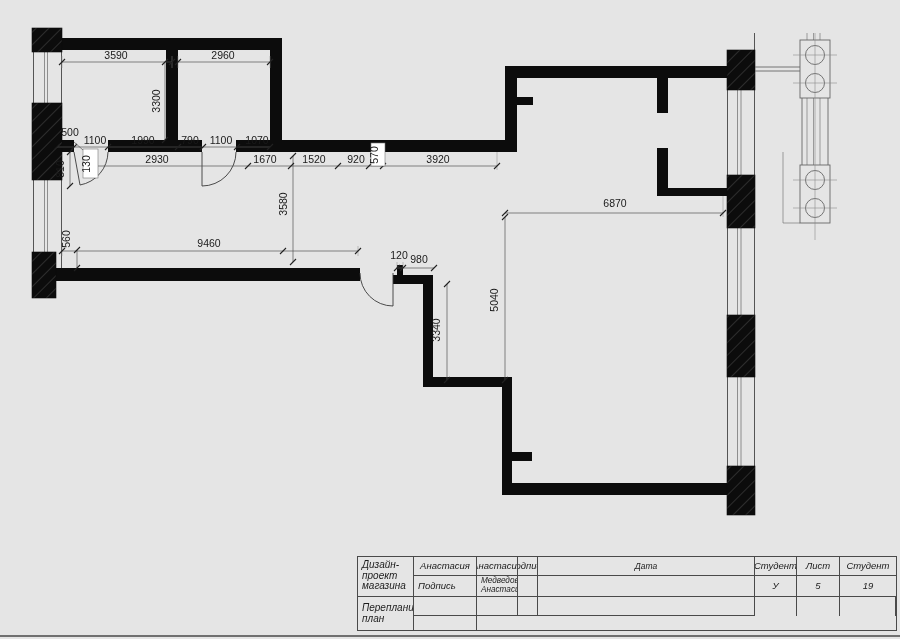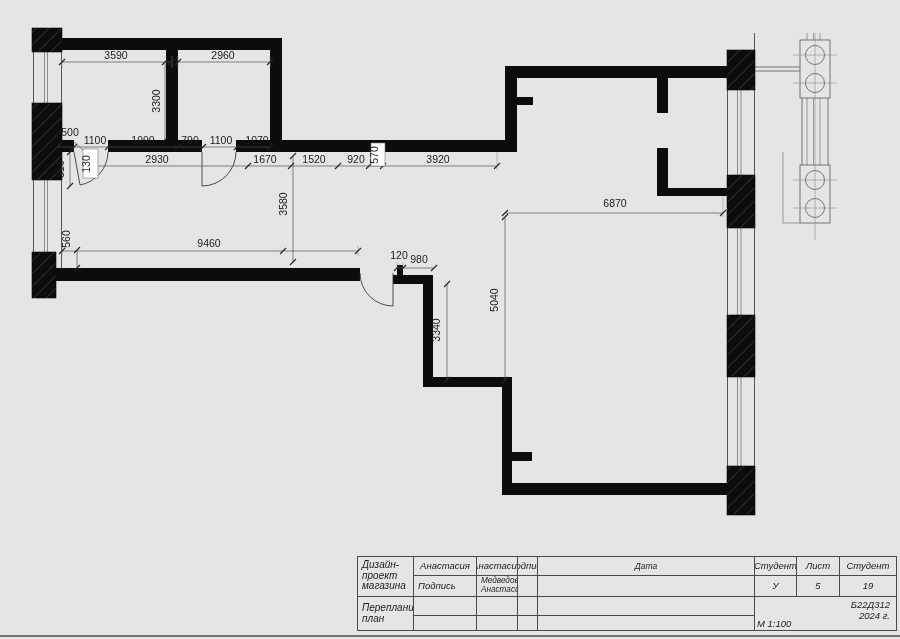--- a/index.html
+++ b/index.html
@@ -260,25 +260,20 @@
   <div class="cell"></div>
   <div class="cell">У</div>
   <div class="cell">5</div>
   <div class="cell last">19</div>
 
   <div class="cell"></div>
   <div class="cell"></div>
   <div class="cell"></div>
   <div class="cell"></div>
   <div class="cell left plancell bot" style="grid-row:3/5;font-size:10px;">Перепланировочный план</div>
-  <div class="cell last bot scalecell" style="grid-row:3/5;grid-column:6/9;border-right:none;">
-    <span class="code"><span>Б22Д312</span><br>
-    <span>2024 г.</span></span>
-    <span class="scale">М 1:100</span>
-  </div>
 
   <div class="cell bot"></div>
   <div class="cell bot"></div>
   <div class="cell bot"></div>
   <div class="cell bot"></div>
 </div>
 
 <div class="bottomline"></div>
 </div>
 

